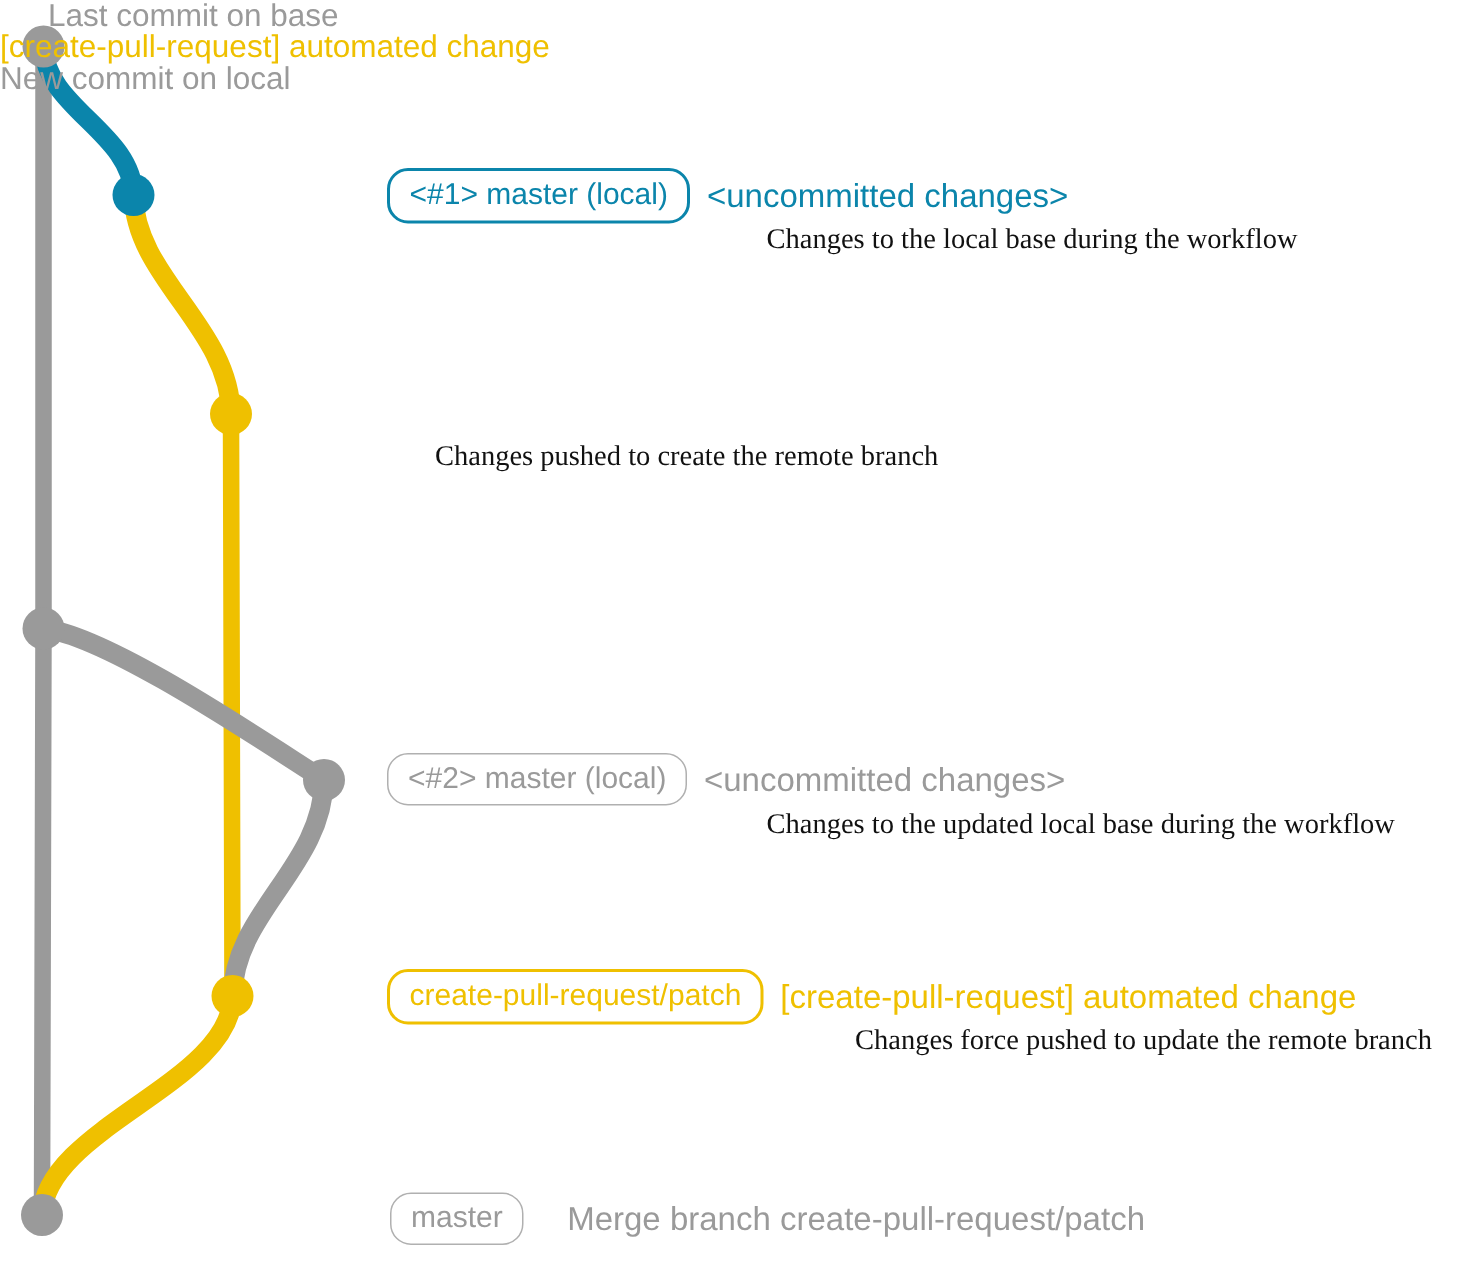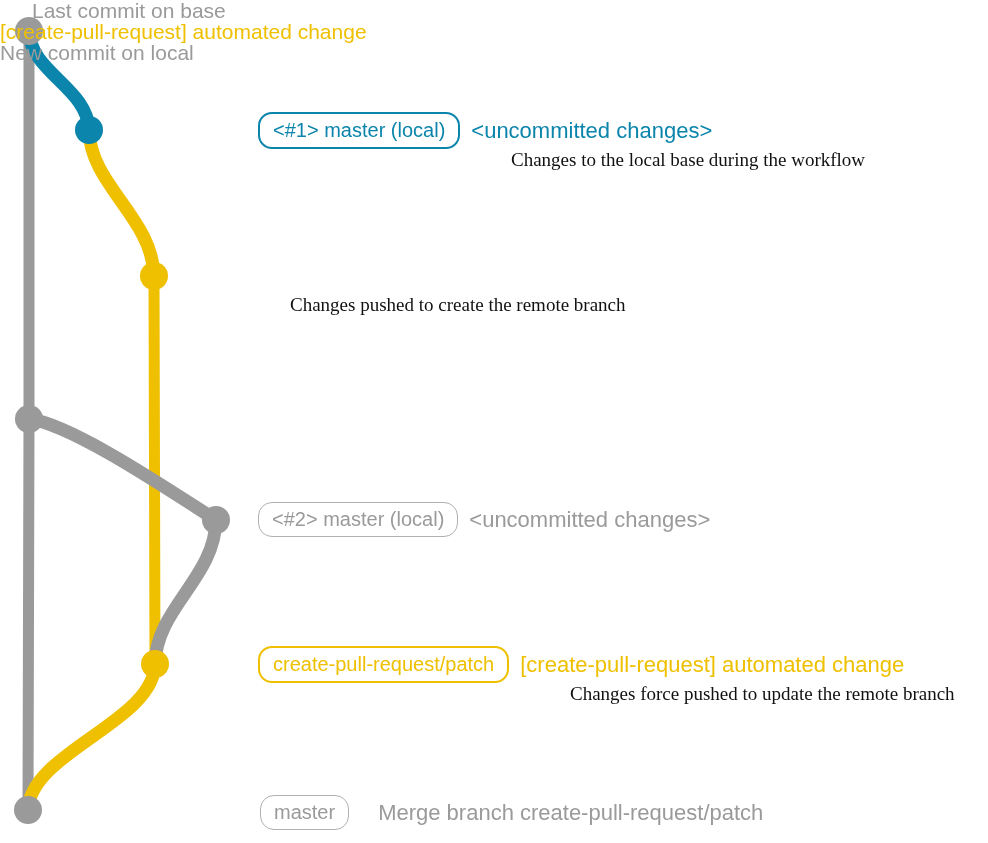--- a/index.html
+++ b/index.html
@@ -107,20 +107,21 @@
 
   <div class="headline yellow" style="left:257px;top:264px;">[create-pull-request] automated change</div>
   <div class="desc" style="left:271px;top:295px;margin-left:19px;">Changes pushed to create the remote branch</div>
 
   <div class="headline gray" style="left:258px;top:409px;">New commit on local</div>
 
   <div class="pill-row" style="left:258px;top:502px;justify-content:space-between;">
     <span class="pill gray">&lt;#2&gt; master (local)</span>
     <span class="pill-caption gray">&lt;uncommitted changes&gt;</span>
   </div>
+  <div class="desc" style="left:511px;top:540px;">Changes to the updated local base during the workflow</div>
 
   <div class="pill-row" style="left:258px;top:646px;">
     <span class="pill yellow">create-pull-request/patch</span>
     <span class="pill-caption yellow">[create-pull-request] automated change</span>
   </div>
   <div class="desc" style="left:570px;top:684px;">Changes force pushed to update the remote branch</div>
 
   <div class="pill-row" style="left:260px;top:795px;gap:18px;">
     <span class="pill gray">master</span>
     <span class="pill-caption gray">Merge branch create-pull-request/patch</span>

